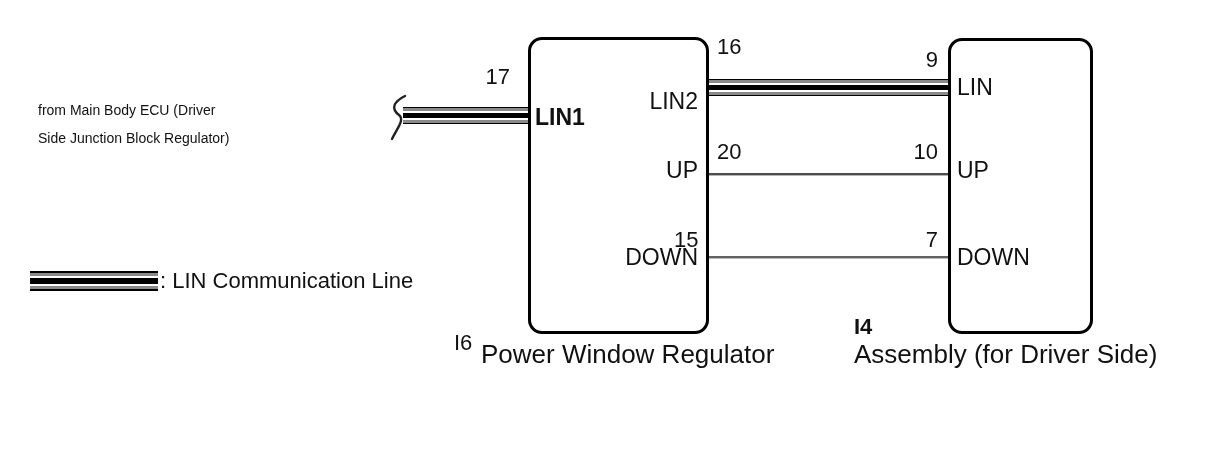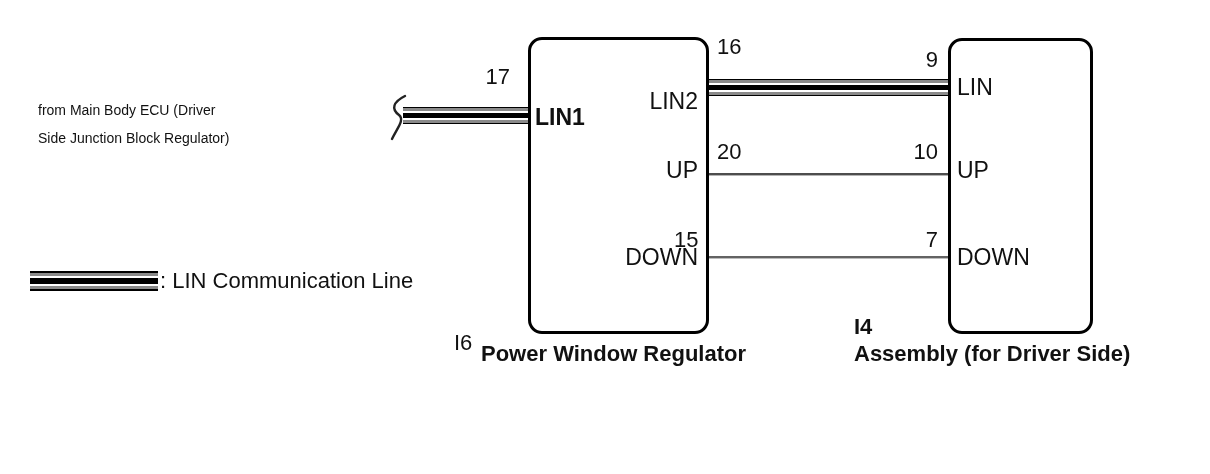--- a/index.html
+++ b/index.html
@@ -13,21 +13,21 @@
     height: 474px;
     background: #ffffff;
     font-family: "Liberation Sans", sans-serif;
     color: #111111;
     overflow: hidden;
   }
   .txt { position: absolute; white-space: nowrap; }
 
   
   .note { left: 38px; top: 96px; font-size: 14px; line-height: 28px; }
-  .caption { font-size: 22px; line-height: 28px; font-weight: bold; }
+  .caption { font-size: 26px; line-height: 28px; }
   .code { font-size: 22px; }
 
   
   .box {
     position: absolute;
     box-sizing: border-box;
     border: 3px solid #000000;
     border-radius: 14px;
     background: #ffffff;
   }

